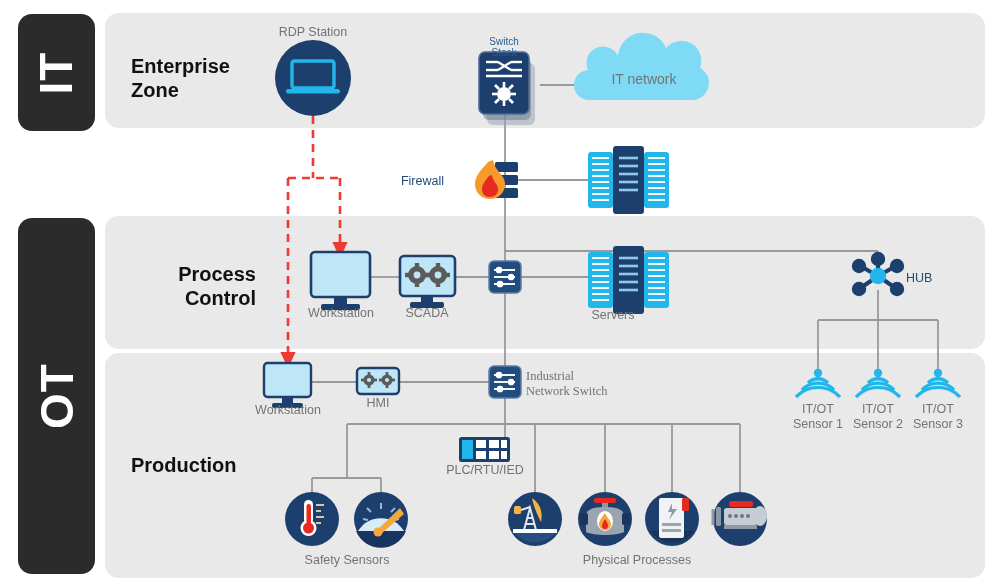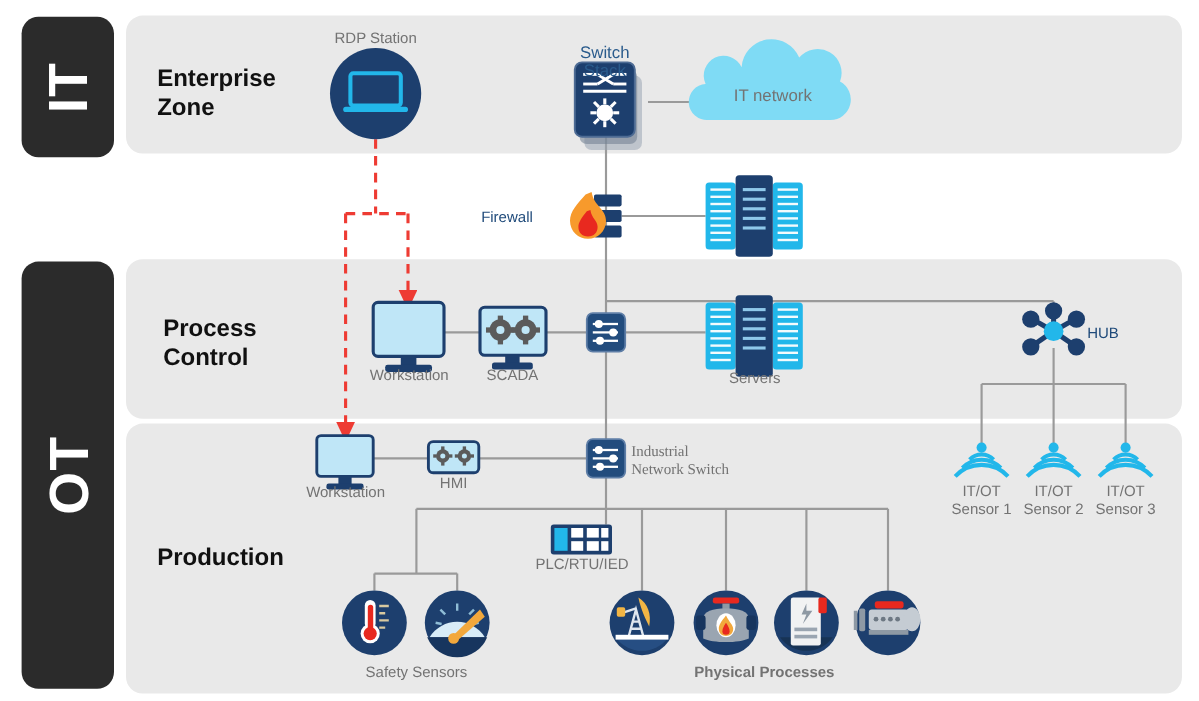--- a/index.html
+++ b/index.html
@@ -15,40 +15,40 @@
   
   .sidebadge{position:absolute;background:#2b2b2b;border-radius:14px;
              display:flex;align-items:center;justify-content:center;}
   .sidebadge span{color:#fff;font-weight:bold;font-size:46px;
                   letter-spacing:1px;transform:rotate(-90deg);
                   white-space:nowrap;}
 
   
   .nlabel{position:absolute;color:#737373;font-size:12.5px;
           text-align:center;line-height:1.18;white-space:nowrap;}
-  .nlabel.small{font-size:14px;color:#2a5b8c;line-height:1.1;}
+  .nlabel.small{font-size:10px;color:#2a5b8c;line-height:1.1;}
 
   svg.layer{position:absolute;left:0;top:0;width:999px;height:584px;
             pointer-events:none;}
   svg.layer *{pointer-events:auto;}
 </style>
 </head>
 <body>
 
 <div id="stage">
 
   <div class="band" style="left:105px;top:13px;width:880px;height:115px;"></div>
   <div class="band" style="left:105px;top:216px;width:880px;height:133px;"></div>
   <div class="band" style="left:105px;top:353px;width:880px;height:225px;"></div>
 
   <div class="band-label" style="left:131px;top:55px;width:120px;">
     <div>Enterprise</div>
     <div>Zone</div>
   </div>
-  <div class="band-label" style="left:136px;top:263px;width:120px;">
+  <div class="band-label" style="left:136px;top:263px;width:120px;text-align:right;">
     <div>Process</div>
     <div>Control</div>
   </div>
   <div class="band-label" style="left:131px;top:454px;width:150px;">
     <div>Production</div>
   </div>
 
   <div class="sidebadge" style="left:18px;top:14px;width:77px;height:117px;">
     <span>IT</span>
   </div>
@@ -463,21 +463,21 @@
   </div>
 
   <div class="nlabel" style="left:291px;top:306px;width:100px;">
     <span>Workstation</span>
   </div>
 
   <div class="nlabel" style="left:387px;top:306px;width:80px;">
     <span>SCADA</span>
   </div>
 
-  <div class="nlabel" style="left:588px;top:308px;width:82px;">
+  <div class="nlabel" style="left:572px;top:308px;width:82px;">
     <span>Servers</span>
   </div>
 
   <div class="nlabel" style="left:238px;top:403px;width:100px;">
     <span>Workstation</span>
   </div>
 
   <div class="nlabel" style="left:348px;top:396px;width:60px;">
     <span>HMI</span>
   </div>
@@ -488,21 +488,21 @@
   </div>
 
   <div class="nlabel" style="left:425px;top:463px;width:120px;">
     <span>PLC/RTU/IED</span>
   </div>
 
   <div class="nlabel" style="left:287px;top:553px;width:120px;">
     <span>Safety Sensors</span>
   </div>
 
-  <div class="nlabel" style="left:557px;top:553px;width:160px;font-weight:bold;">
+  <div class="nlabel" style="left:557px;top:553px;width:160px;">
     <span>Physical Processes</span>
   </div>
 
   <div class="nlabel" style="left:778px;top:402px;width:80px;">
     <div>IT/OT</div>
     <div>Sensor 1</div>
   </div>
   <div class="nlabel" style="left:838px;top:402px;width:80px;">
     <div>IT/OT</div>
     <div>Sensor 2</div>

